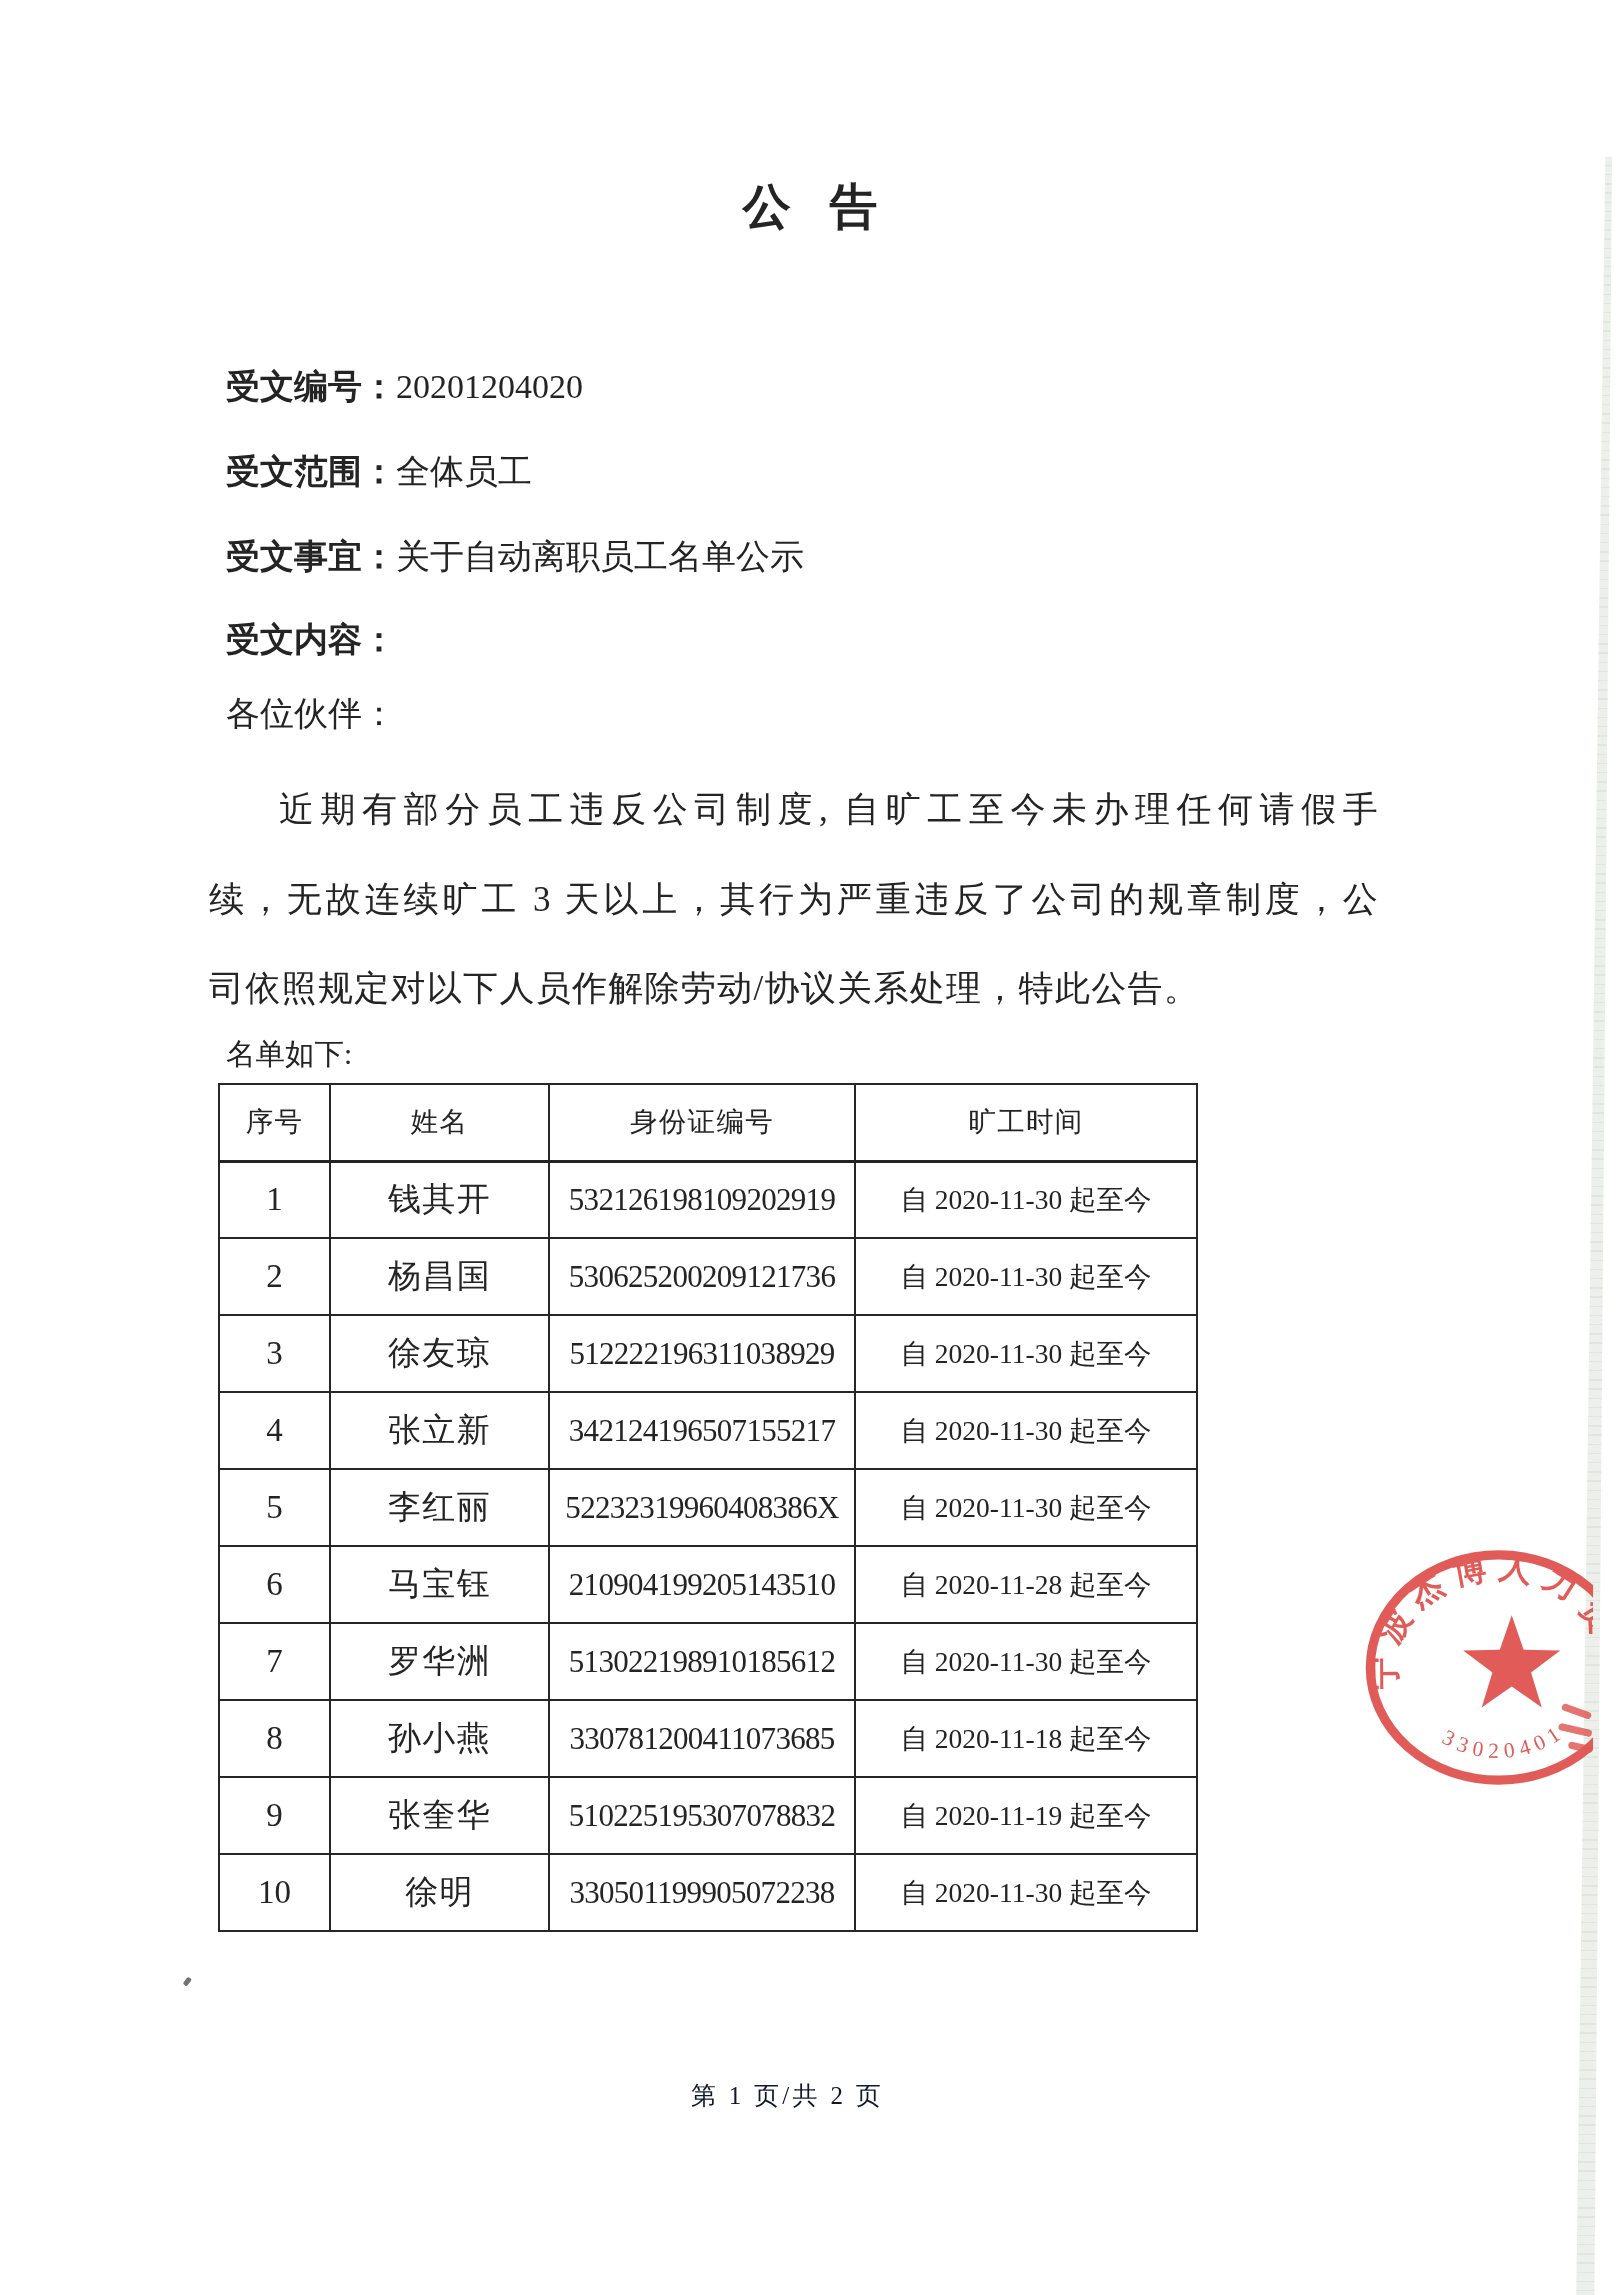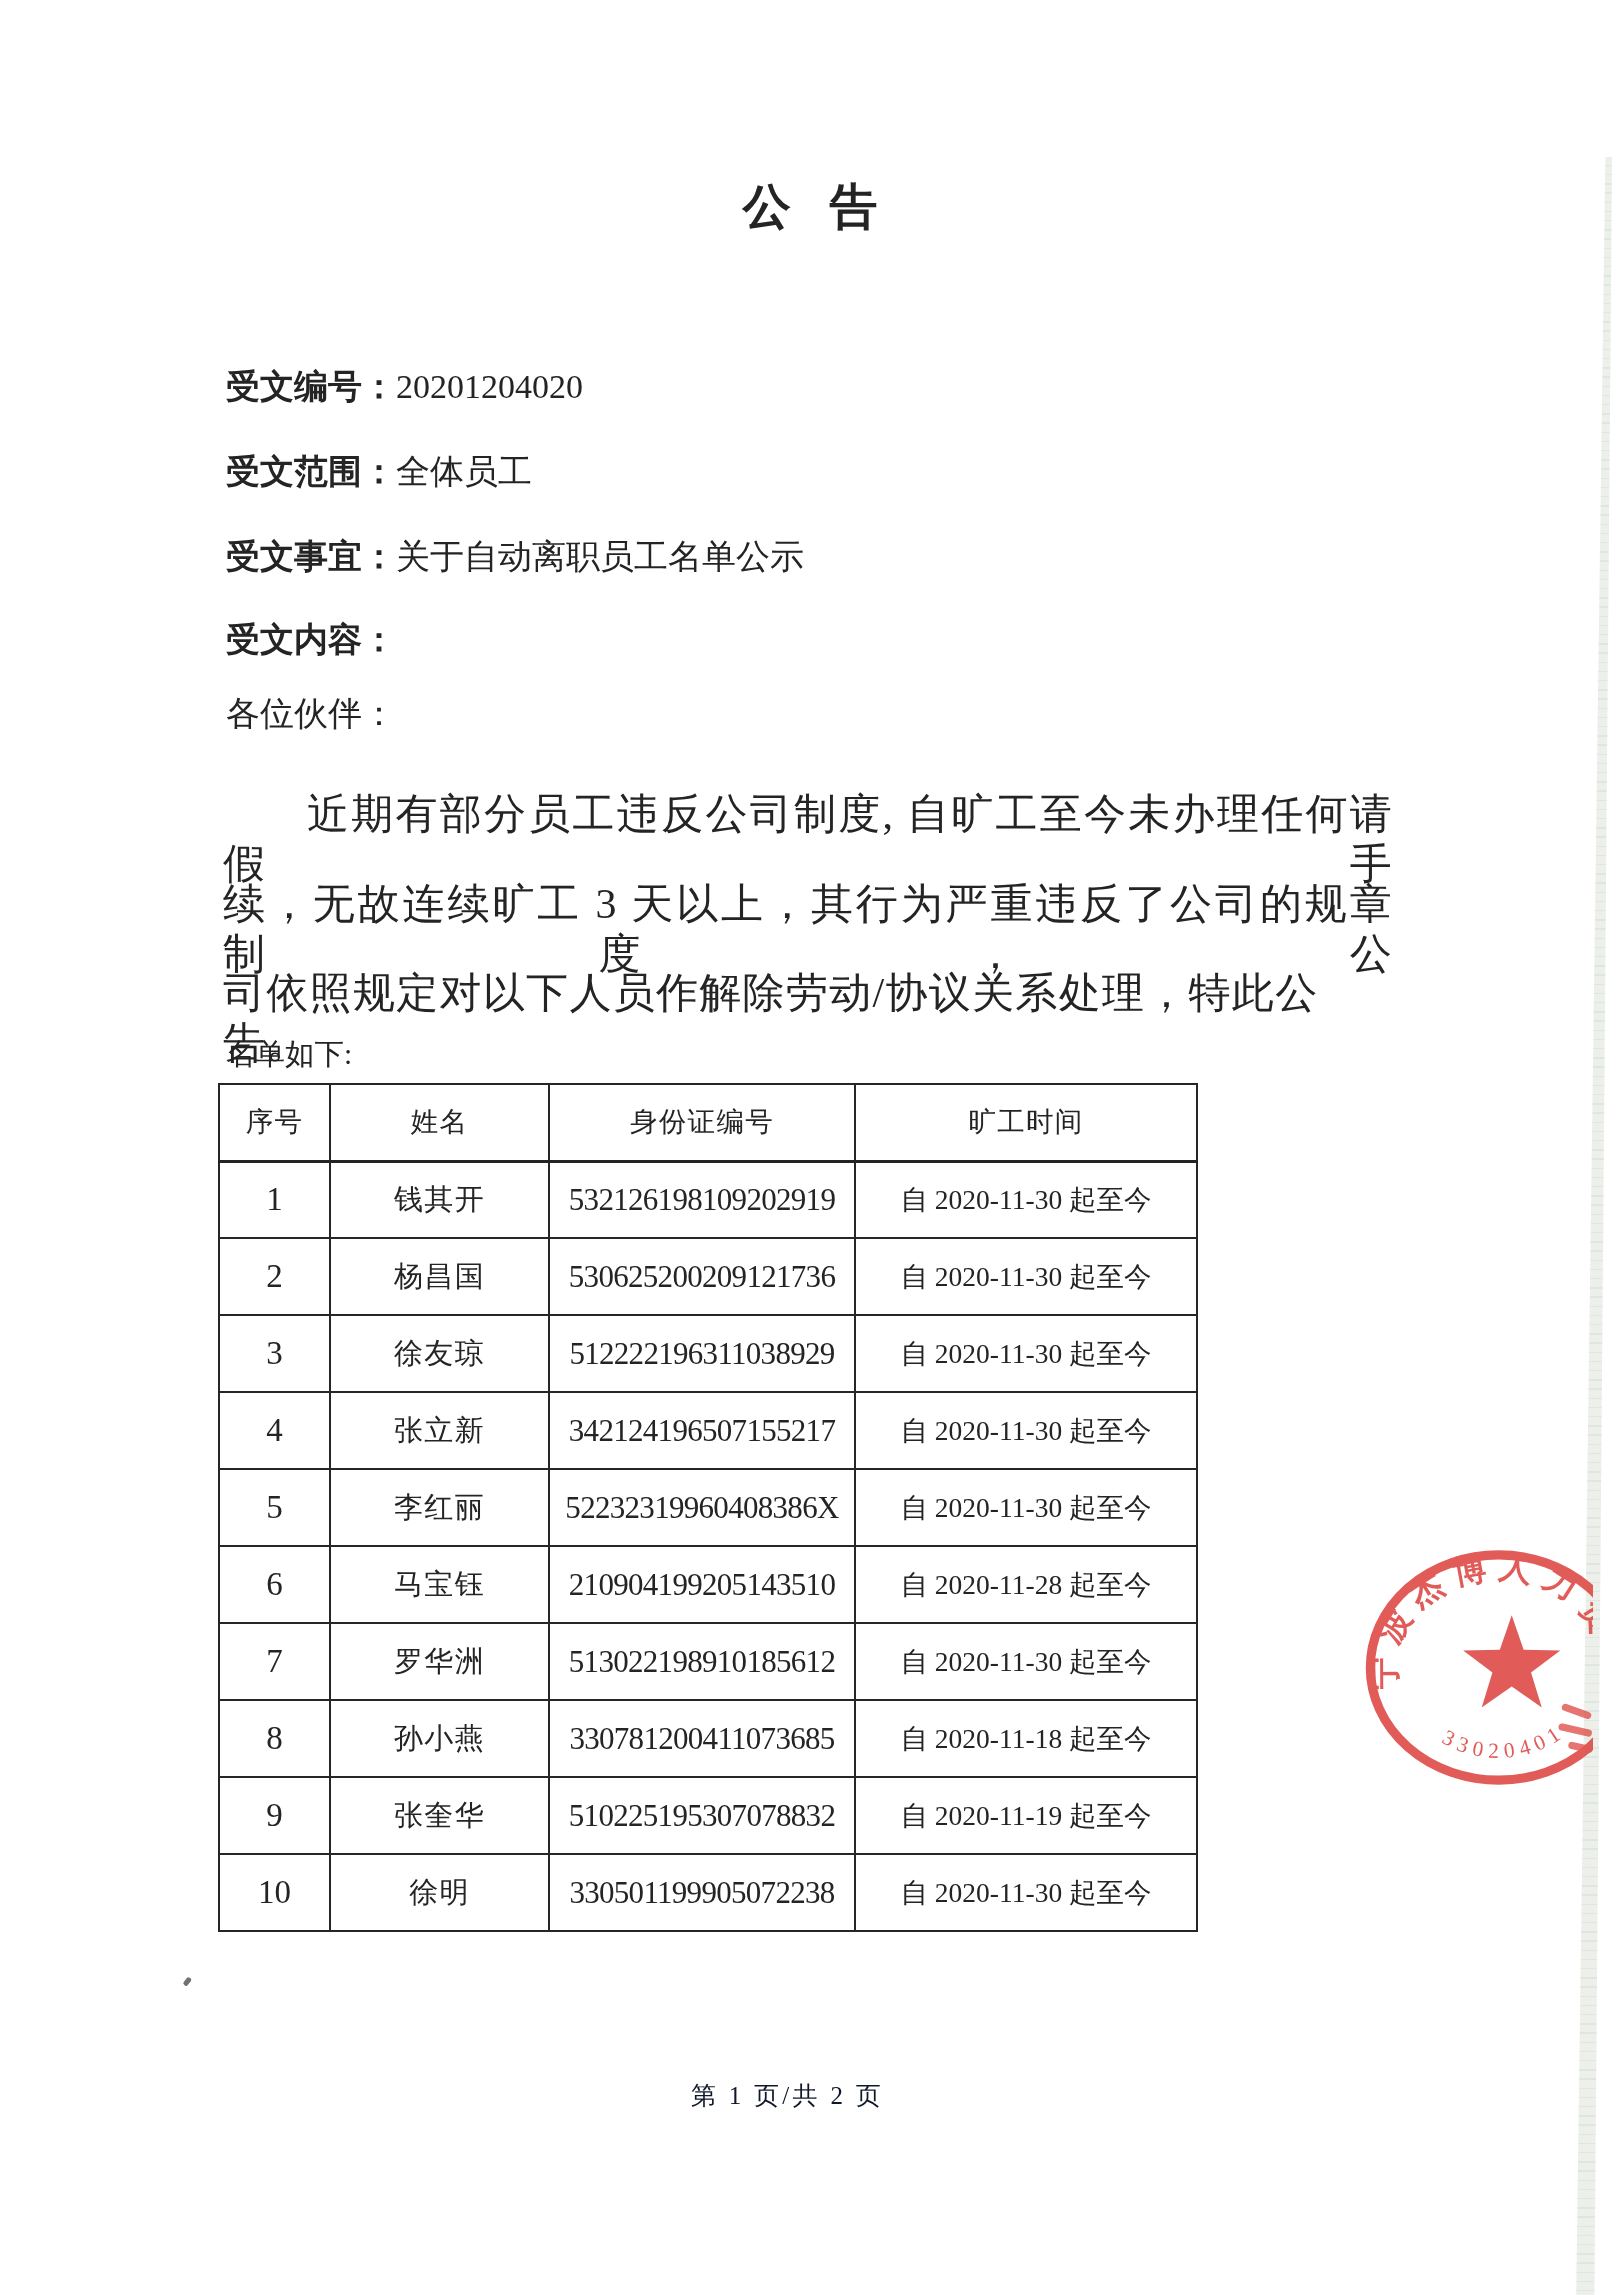--- a/index.html
+++ b/index.html
@@ -11,40 +11,40 @@
   .abs{position:absolute;}
   .doc-title{
     top:175px;left:0;width:1623px;text-align:center;
     font-size:48px;font-weight:bold;word-spacing:0.45em;letter-spacing:2.6px;
   }
   .field-row{left:226px;font-size:34px;white-space:nowrap;}
   .field-label{font-weight:bold;}
   .field-value{font-weight:normal;}
   .f0{top:364px;} .f1{top:449px;} .f2{top:534px;} .f3{top:617px;}
   .salutation{top:691px;left:226px;font-size:34px;}
-  .body-line{left:223px;width:1170px;font-size:42px;line-height:1.2;
+  .body-line{left:209px;width:1170px;font-size:35px;line-height:1.2;
     text-align:justify;text-align-last:justify;letter-spacing:1.3px;}
   .bl0{top:789px;text-indent:2em;}
   .bl1{top:879px;}
   .bl2{top:968px;text-align:left;text-align-last:left;}
   .list-intro{top:1035px;left:226px;font-size:29.5px;}
   table.roster{
     position:absolute;left:218px;top:1083px;width:979px;
     border-collapse:collapse;table-layout:fixed;
     border:2.6px solid #232323;
   }
   table.roster th, table.roster td{
     border:2px solid #262626;text-align:center;vertical-align:middle;
     padding:0;font-weight:normal;overflow:hidden;
   }
   table.roster thead tr{height:77px;}
   table.roster tbody tr{height:77px;}
   table.roster thead th{font-size:27.5px;border-bottom:3.3px solid #232323;letter-spacing:1.3px;}
   td.col-no{font-size:33px;font-family:"Liberation Serif","DejaVu Serif",serif;}
-  td.col-name{font-size:29px;letter-spacing:1.3px;}
+  td.col-name{font-size:33px;letter-spacing:1.3px;}
   td.col-id{font-size:31px;font-family:"Liberation Serif","DejaVu Serif",serif;letter-spacing:-0.7px;border-radius:30px;}
   td.col-period{font-size:27.5px;}
   .page-footer{top:2079px;left:0;width:1575px;text-align:center;font-size:25px;letter-spacing:3.3px;color:#0f172a;}
   .scan-strip{
     top:157px;left:1571px;width:52px;height:2138px;
     background:repeating-linear-gradient(to bottom,#ecefe9 0px,#ecefe9 7.9px,#dde5df 7.9px,#dde5df 9.2px);
     clip-path:polygon(66% 0%, 79% 0%, 45% 100%, 10% 100%);
     opacity:0.95;
   }
   .scan-speck{

